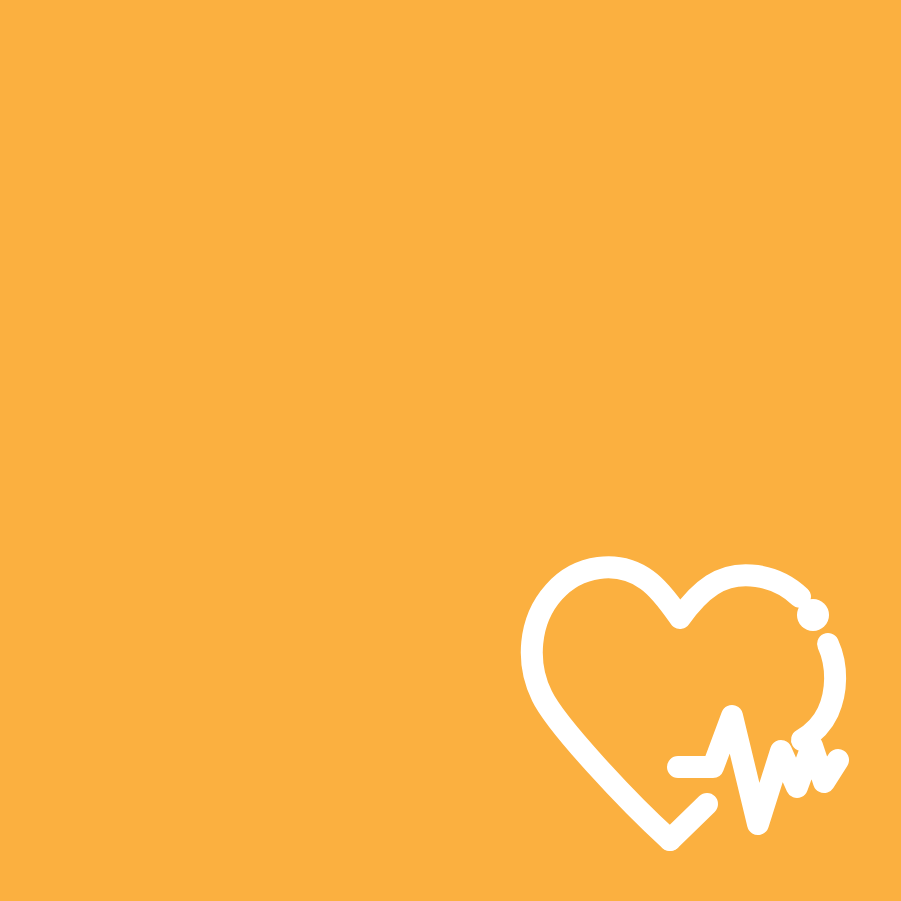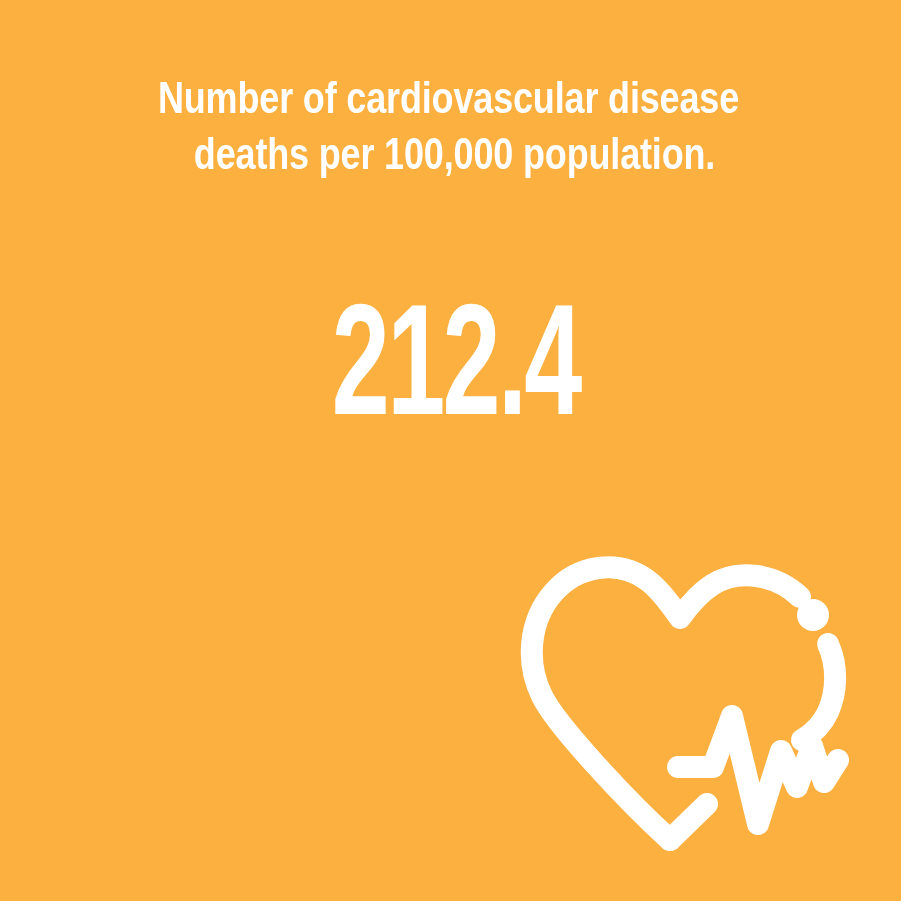--- a/index.html
+++ b/index.html
@@ -96,28 +96,21 @@
   .dot-white {
     fill: #ffffff;
     stroke: none;
   }
 </style>
 </head>
 <body>
 
 <div class="card" style="background: rgb(251, 176, 64);">
 
-  <div class="title-block">
-    <span class="title-line line-1">Number of cardiovascular disease</span>
-    <span class="title-line line-2">deaths per 100,000 population.</span>
-  </div>
 
-  <div class="stat-block">
-    <span class="stat-value">212.4</span>
-  </div>
 
   <div class="icon-wrap">
     <svg viewBox="0 0 360 330" xmlns="http://www.w3.org/2000/svg">
 
       <path class="stroke-white" d="M 300 57
                C 276 34, 238 28, 212 45
                C 198 54, 187 68, 180 78
                C 173 68, 161 50, 147 40
                C 118 19, 78 25, 54 52
                C 28 81, 26 124, 42 156

